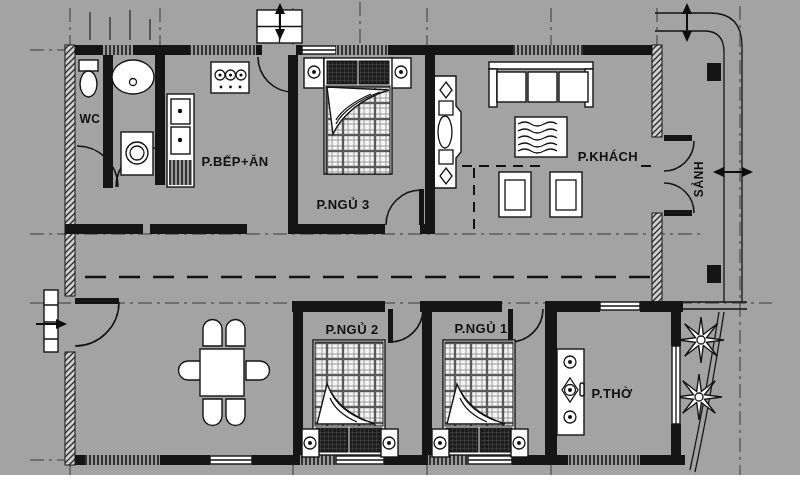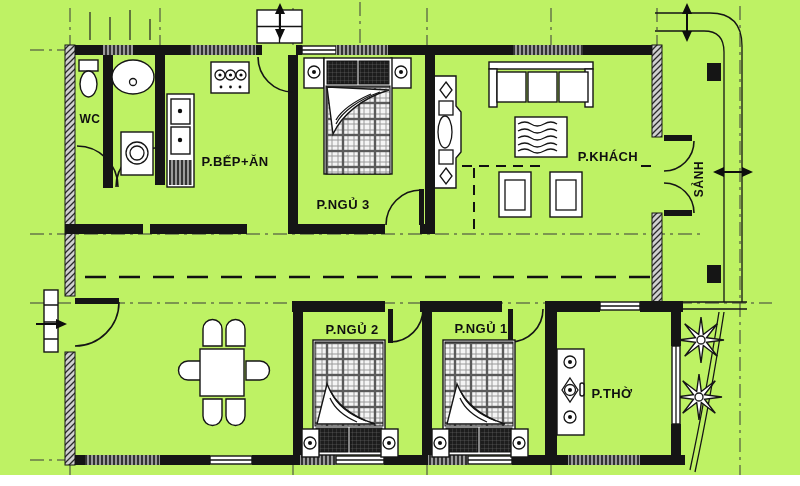--- a/index.html
+++ b/index.html
@@ -1,16 +1,16 @@
 <!DOCTYPE html>
 <html><head>
 <meta charset="utf-8">
 <style>
   html,body{margin:0;padding:0;background:#ffffff;}
-  .stage{position:relative;width:800px;height:475px;background:#bef264;overflow:hidden;
+  .stage{position:relative;width:800px;height:475px;background:#a3a3a3;overflow:hidden;
          font-family:"Liberation Sans", sans-serif;}
   svg{display:block}
   .lbl{font:700 13px "Liberation Sans", sans-serif;fill:#101010;letter-spacing:.4px}
   .lbl-sm{font:700 12px "Liberation Sans", sans-serif;fill:#101010;letter-spacing:.6px}
   .wall{fill:#151515}
   .fx{fill:#ffffff;stroke:#151515;stroke-width:1.4}
   .fx2{fill:none;stroke:#151515;stroke-width:1.3}
   .arc{fill:none;stroke:#151515;stroke-width:1.6}
   .axis{stroke:#3a3a3a;stroke-width:1;stroke-dasharray:14 5 3 5;fill:none}
   .roofdash{stroke:#111;stroke-width:2.6;stroke-dasharray:21 13;fill:none}

